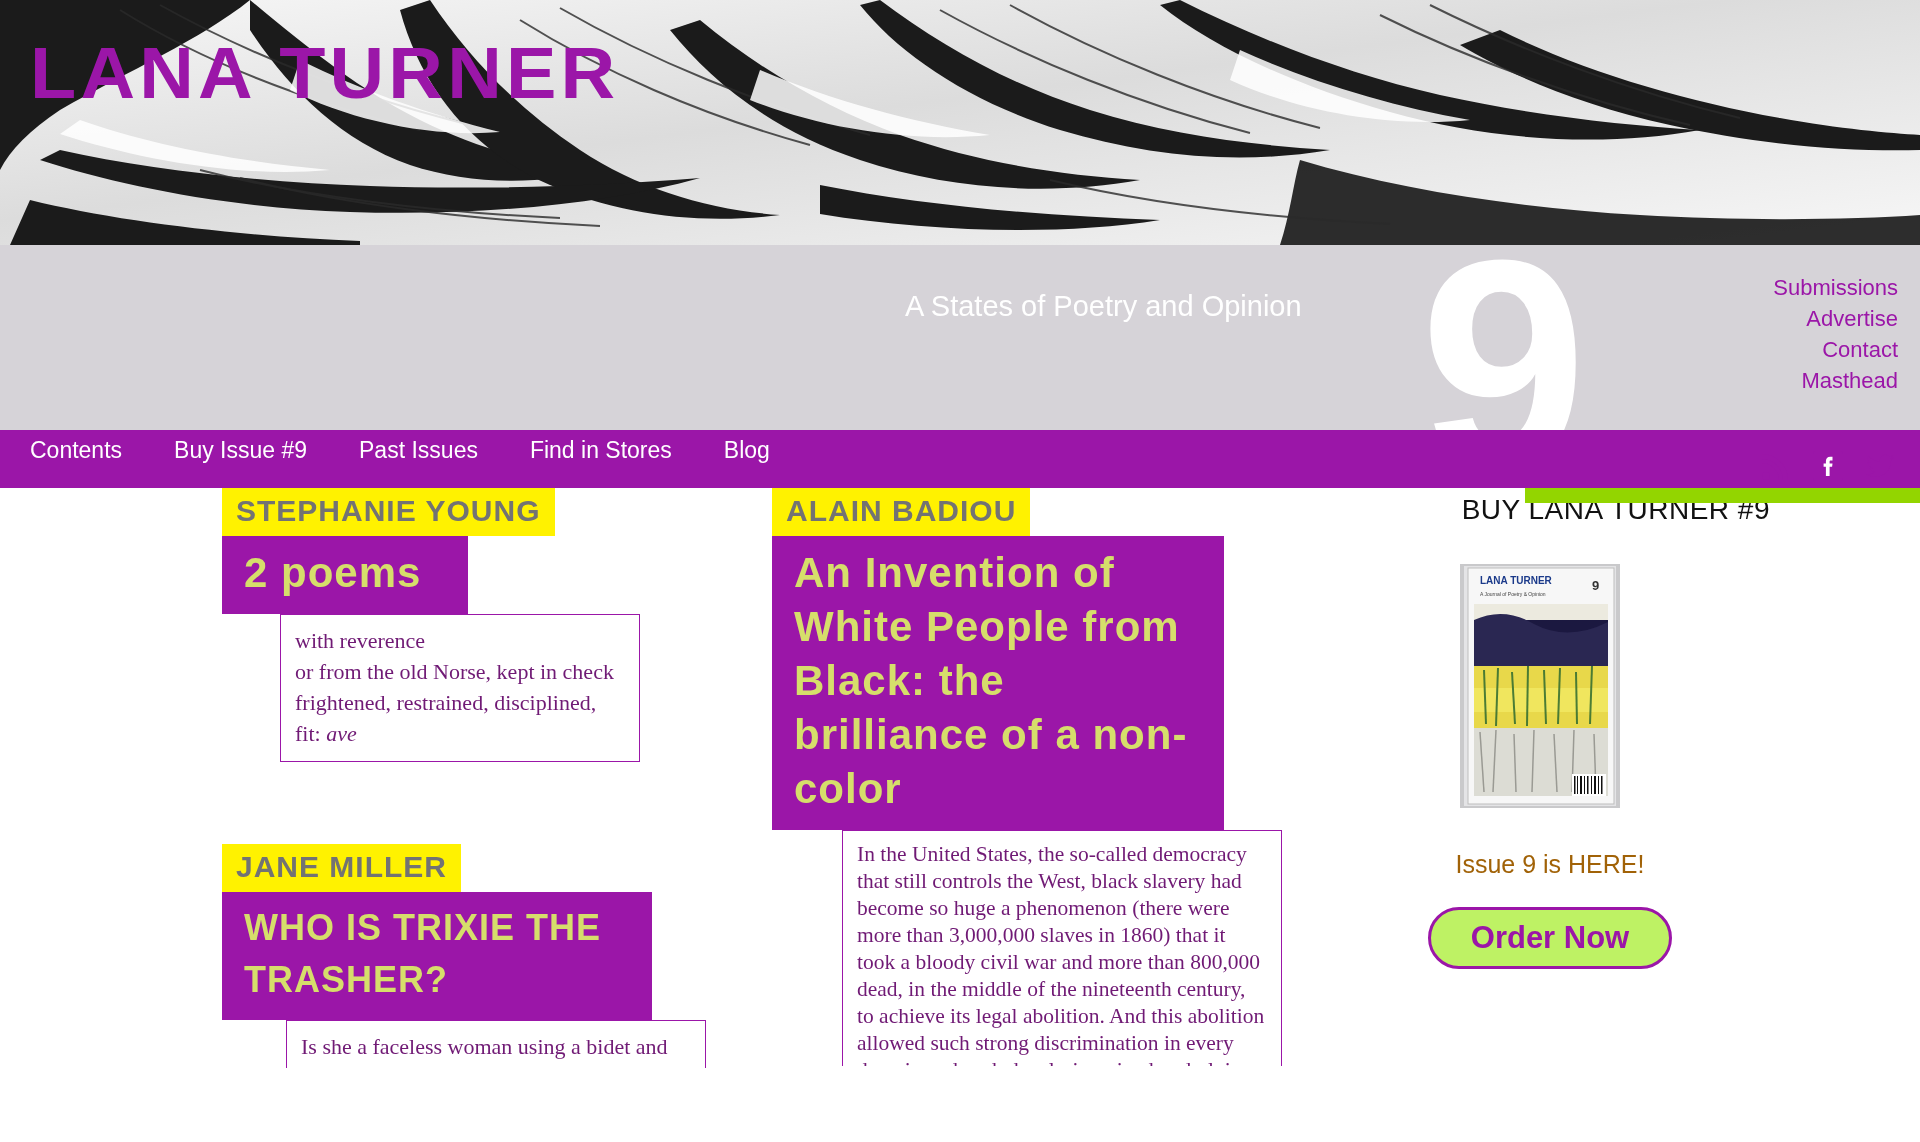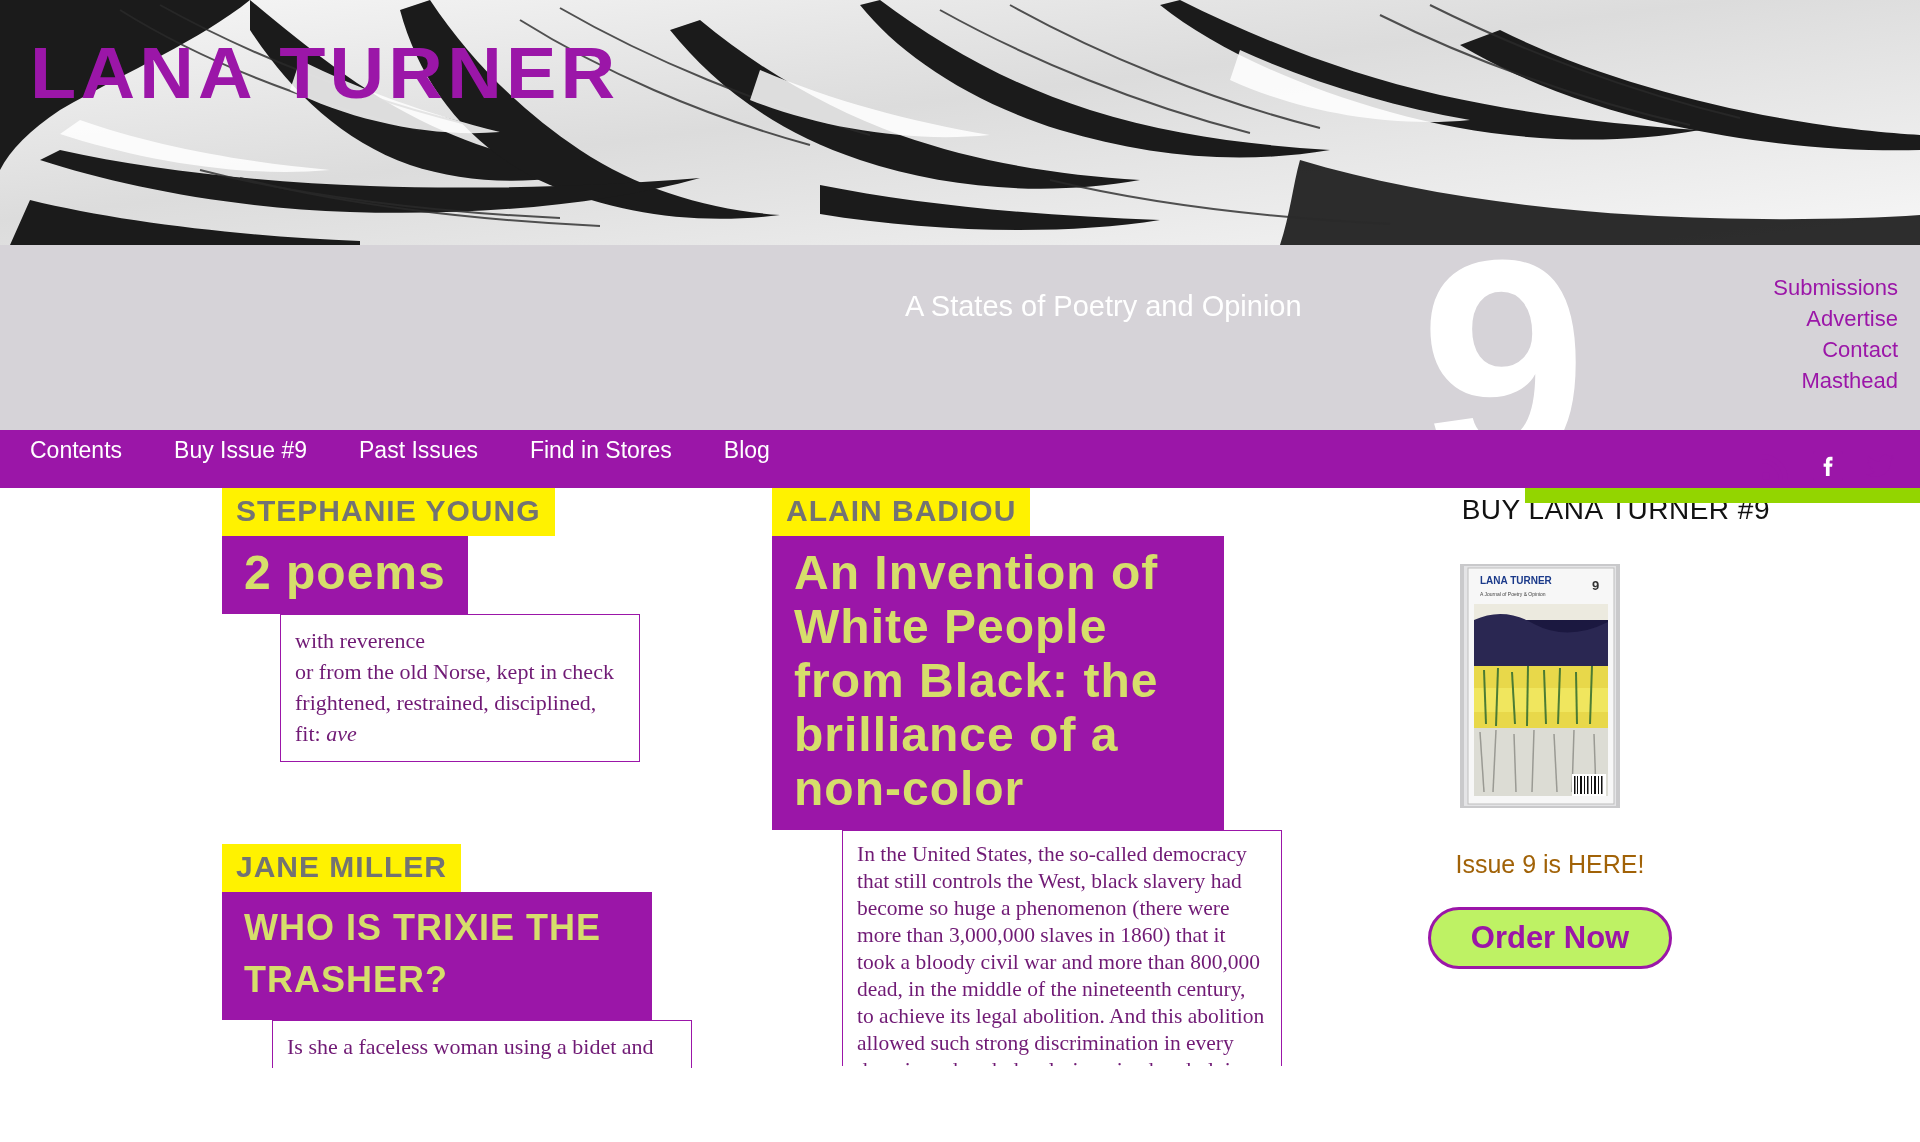--- a/index.html
+++ b/index.html
@@ -109,21 +109,21 @@
     color: #737373;
     font-size: 30px;
     font-weight: bold;
     letter-spacing: 1px;
     padding: 6px 14px 8px 14px;
     white-space: nowrap;
   }
   .title-block {
     background: #9b16a8;
     color: #d6de6b;
-    font-size: 48px;
+    font-size: 42px;
     font-weight: bold;
     letter-spacing: 1px;
     line-height: 54px;
     padding: 10px 20px 14px 22px;
     -webkit-text-stroke: 0px;
   }
   .title-block.sm { font-size: 36px; line-height: 52px; }
   .excerpt {
     border: 1px solid #9b16a8;
     background: #ffffff;
@@ -271,21 +271,21 @@
         <div>or from the old Norse, kept in check</div>
         <div><span>frightened, restrained, disciplined, fit: </span><em>ave</em></div>
       </div>
     </div>
 
     <div class="sp-2"></div>
 
     <div>
       <div class="author">JANE MILLER</div>
       <div class="title-block sm" style="width:430px;">WHO IS TRIXIE THE TRASHER?</div>
-      <div class="excerpt" style="margin-left:50px; width:420px; border-bottom:none; height:48px; overflow:hidden;">
+      <div class="excerpt" style="margin-left:64px; width:420px; border-bottom:none; height:48px; overflow:hidden;">
         <div>Is she a faceless woman using a bidet and</div>
       </div>
     </div>
   </div>
 
   <div class="col-b">
     <div>
       <div class="author">ALAIN BADIOU</div>
       <div class="title-block" style="width:452px; line-height:54px;">An Invention of White People from Black: the brilliance of a non-color</div>
       <div class="excerpt" style="margin-left:70px; width:440px; border-bottom:none; height:236px; overflow:hidden; font-size:21.5px; line-height:27px;">In the United States, the so-called democracy that still controls the West, black slavery had become so huge a phenomenon (there were more than 3,000,000 slaves in 1860) that it took a bloody civil war and more than 800,000 dead, in the middle of the nineteenth century, to achieve its legal abolition. And this abolition allowed such strong discrimination in every domain and such deeply-ingrained underlying racism to persist that, today, the “black</div>

